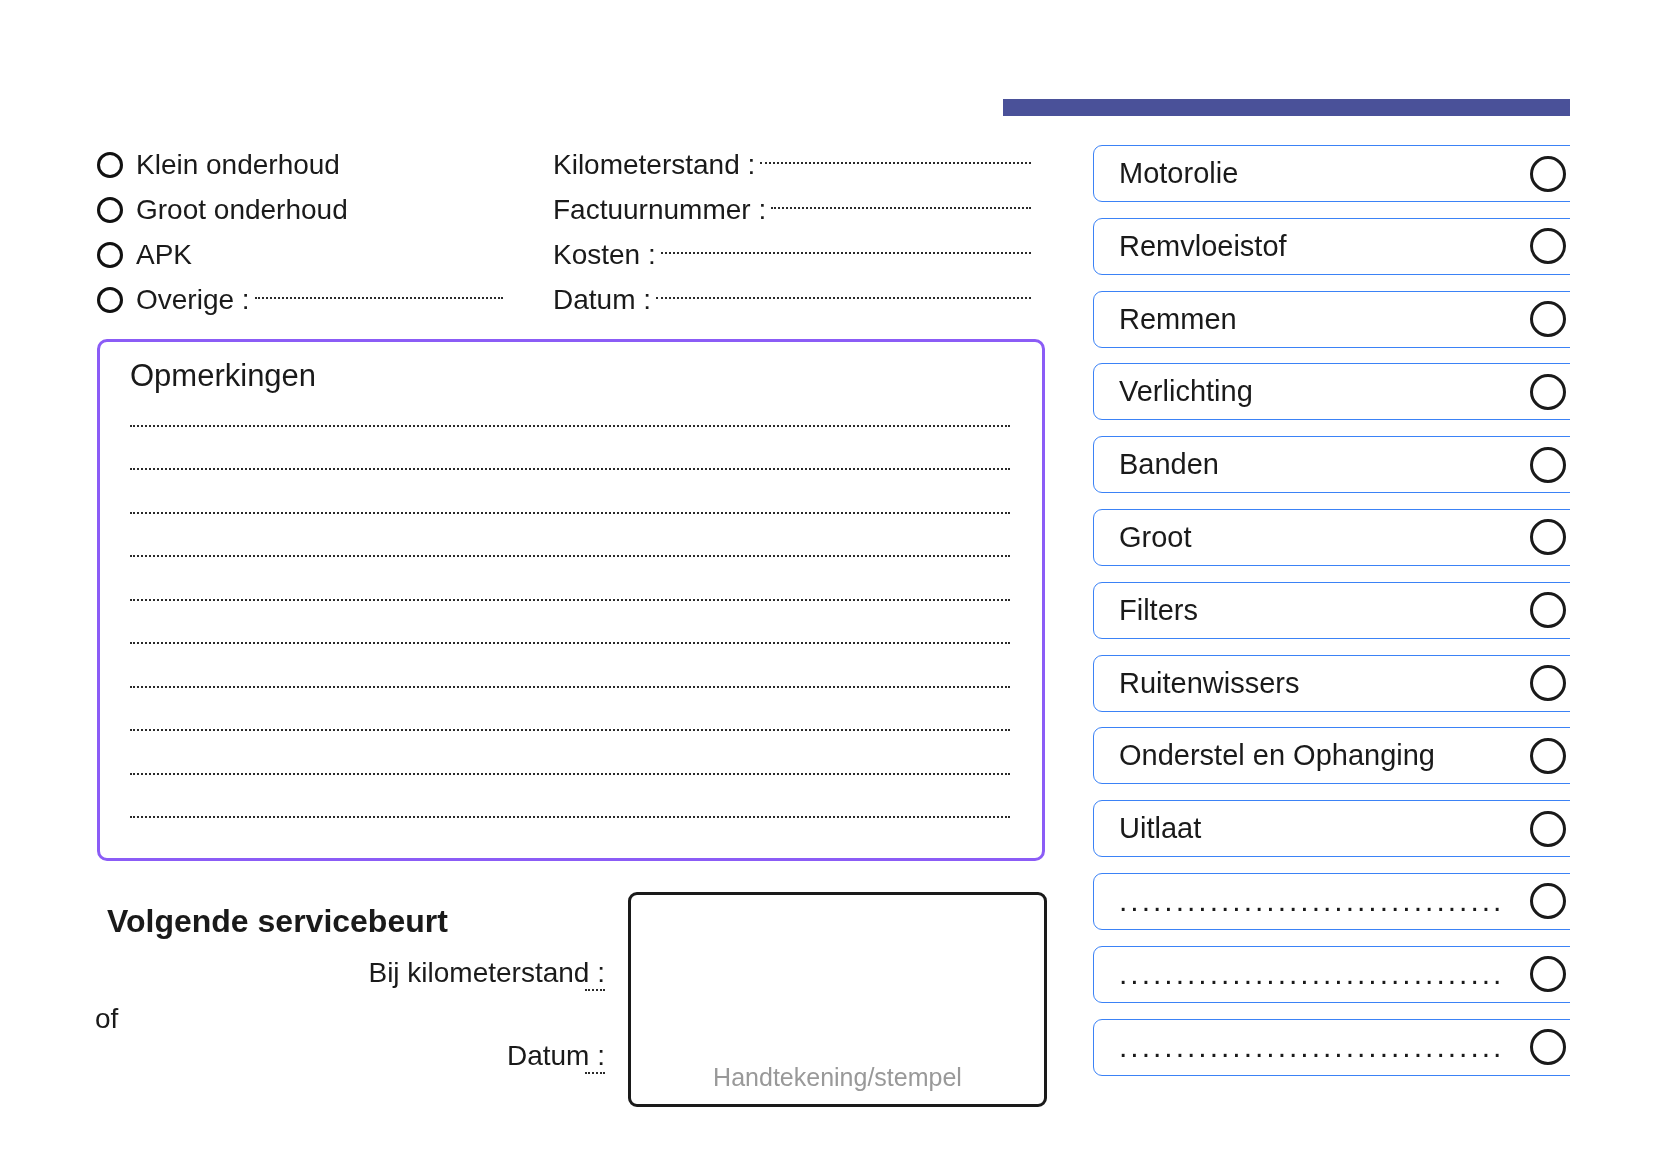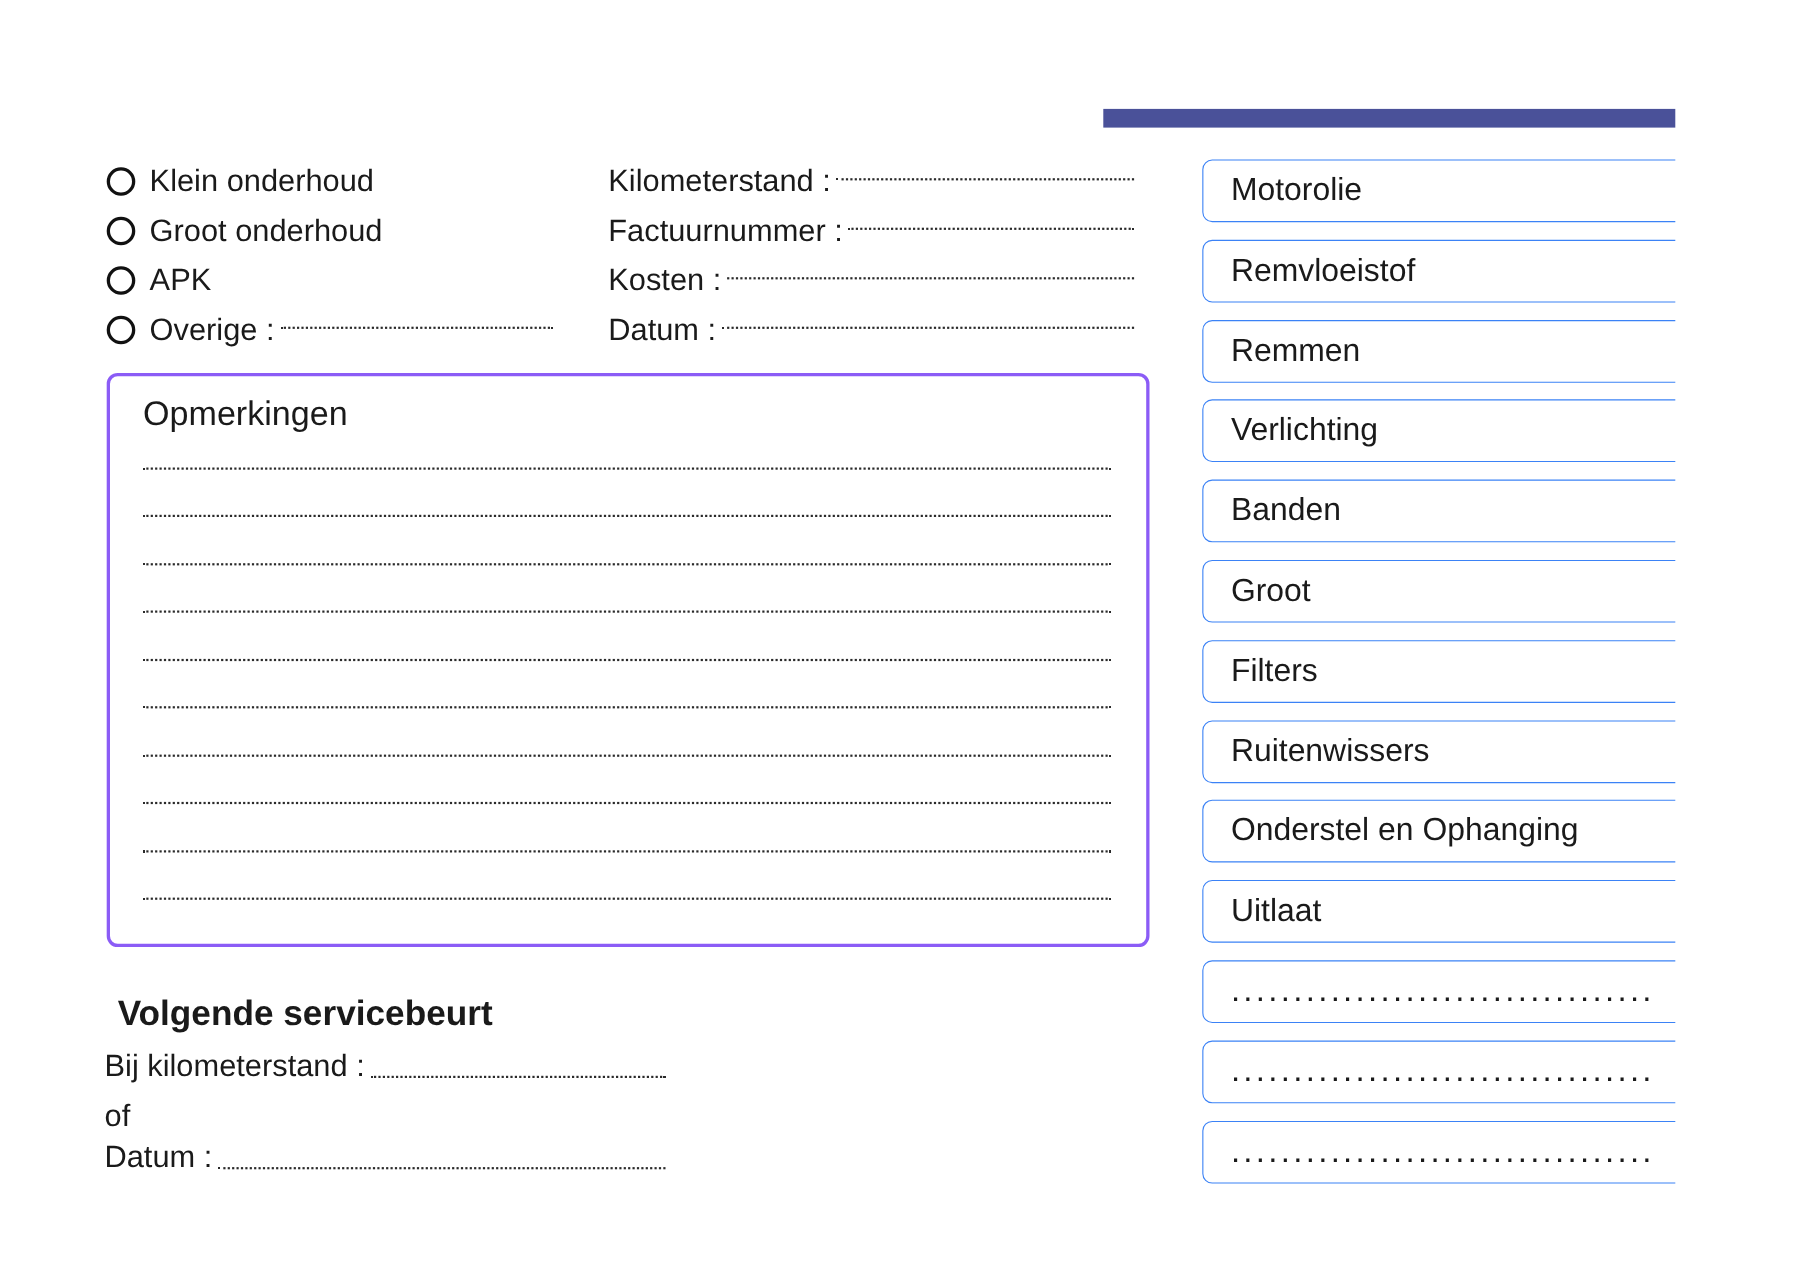--- a/index.html
+++ b/index.html
@@ -8,20 +8,21 @@
     background: #ffffff;
   }
   .page {
     position: relative;
     width: 1523px;
     height: 1165px;
     background: #ffffff;
     font-family: "Liberation Sans", sans-serif;
     color: #1a1a1a;
     overflow: hidden;
+    padding-left: 47px;
   }
 
   
   .accent-bar {
     position: absolute;
     left: 1003px;
     top: 99px;
     width: 650px;
     height: 17px;
     background: #4a5199;
@@ -121,20 +122,21 @@
     font-size: 32px;
     font-weight: bold;
   }
   .ns-row {
     position: absolute;
     left: 95px;
     width: 510px;
     display: flex;
     align-items: flex-end;
     height: 28px;
+    flex-direction: column;
   }
   .ns-row .lbl {
     font-size: 28px;
     white-space: nowrap;
   }
   .ns-row.no-leader { width: auto; align-items: flex-end; }
   .ns-row .leader { margin-bottom: 5px; }
 
   
   .signature-box {
@@ -278,20 +280,23 @@
       </div>
       <div class="ns-row no-leader" style="top: 1003px;">
         <span class="lbl">of</span>
       </div>
       <div class="ns-row" style="top: 1040px;">
         <span class="lbl">Datum :</span>
         <span class="leader"></span>
       </div>
     </div>
 
+  <div class="signature-box">
+    <span class="sig-lbl">Handtekening/stempel</span>
+  </div>
 
   <section id="checklist">
       <div class="check-row">
         <span class="check-label">Motorolie</span>
         <span class="check-circle"></span>
       </div>
       <div class="check-row">
         <span class="check-label">Remvloeistof</span>
         <span class="check-circle"></span>
       </div>

